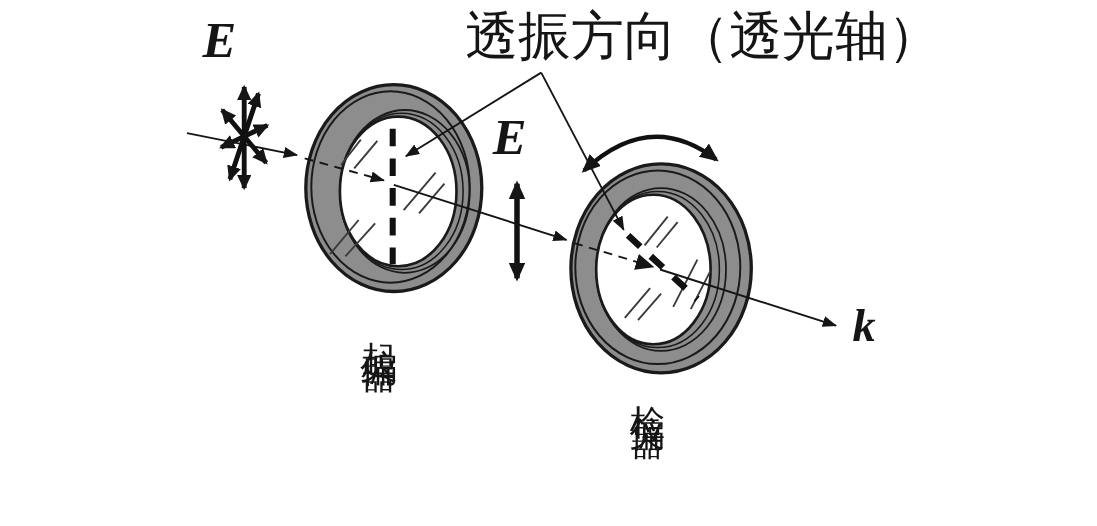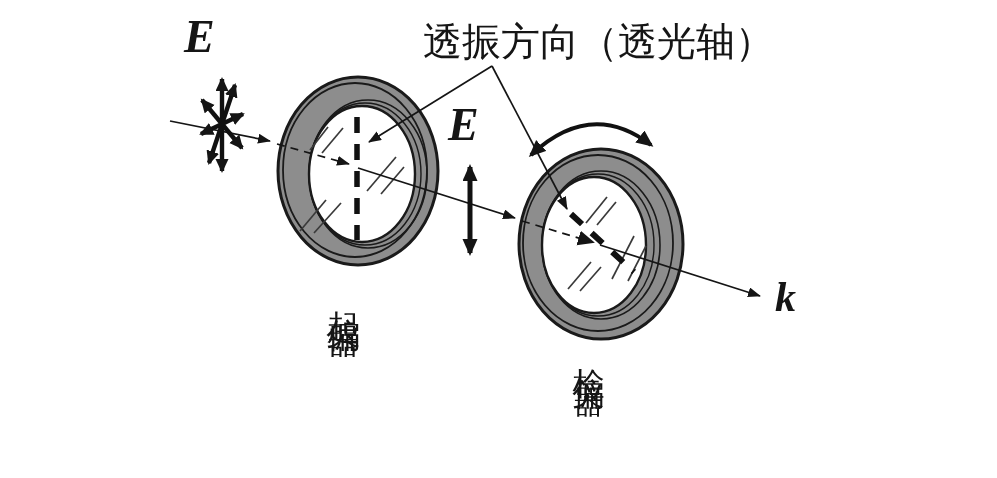--- a/index.html
+++ b/index.html
@@ -5,21 +5,21 @@
   html,body{margin:0;padding:0;background:#ffffff;}
   .stage{
     position:relative;
     width:997px;height:478px;
     background:#ffffff;
     overflow:hidden;
     font-family:"Liberation Serif","DejaVu Serif",serif;
   }
   .stage svg{position:absolute;left:0;top:0;}
   .lbl{position:absolute;color:#151515;white-space:nowrap;line-height:1;}
-  .title-lbl{left:423px;top:22px;font-size:39px;letter-spacing:0px;}
+  .title-lbl{left:423px;top:10px;font-size:48px;letter-spacing:0px;}
   .efield{font-weight:bold;font-style:italic;font-size:46px;}
   .e1{left:184px;top:14px;}
   .e2{left:448px;top:102px;}
   .kvec{left:775px;top:276px;font-weight:bold;font-style:italic;font-size:42px;}
   .vlabel{
     writing-mode:vertical-rl;
     text-orientation:upright;
     font-size:34px;
     letter-spacing:7px;
   }

